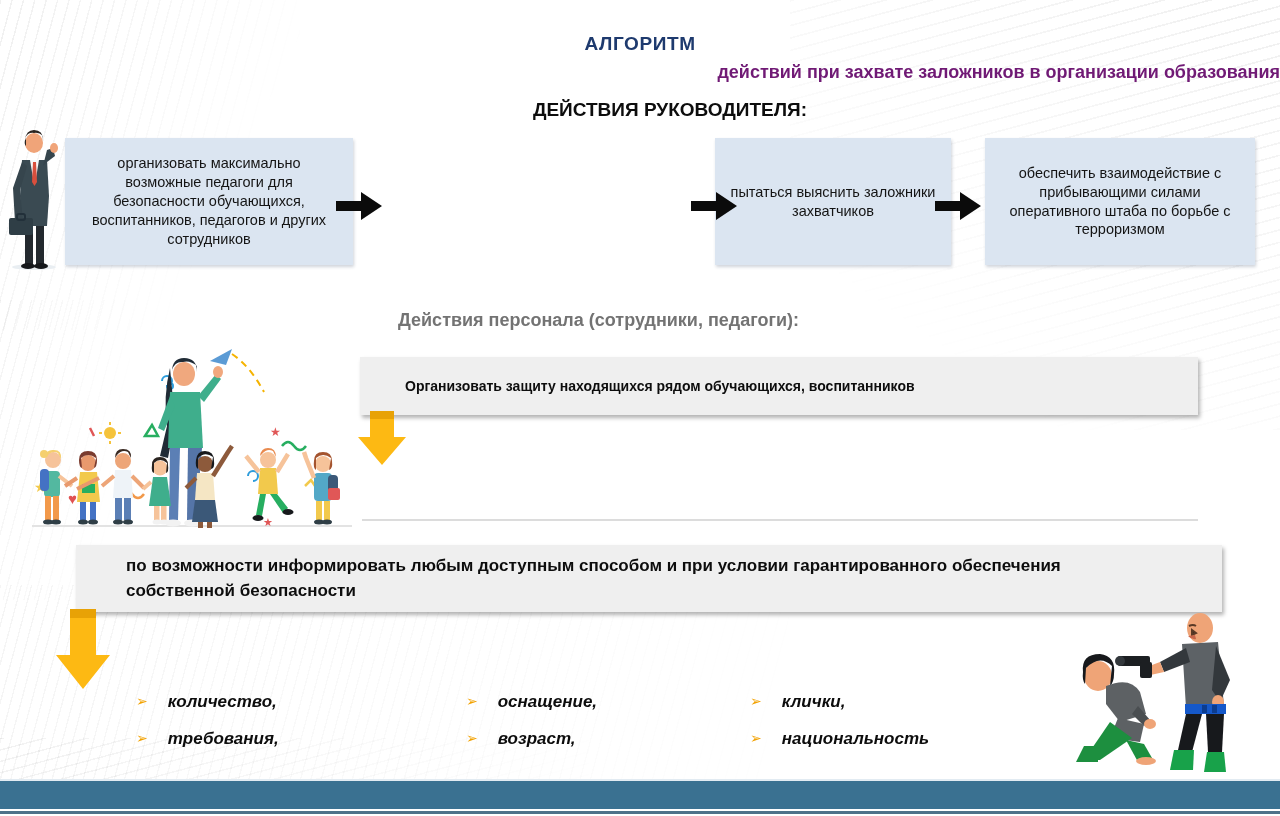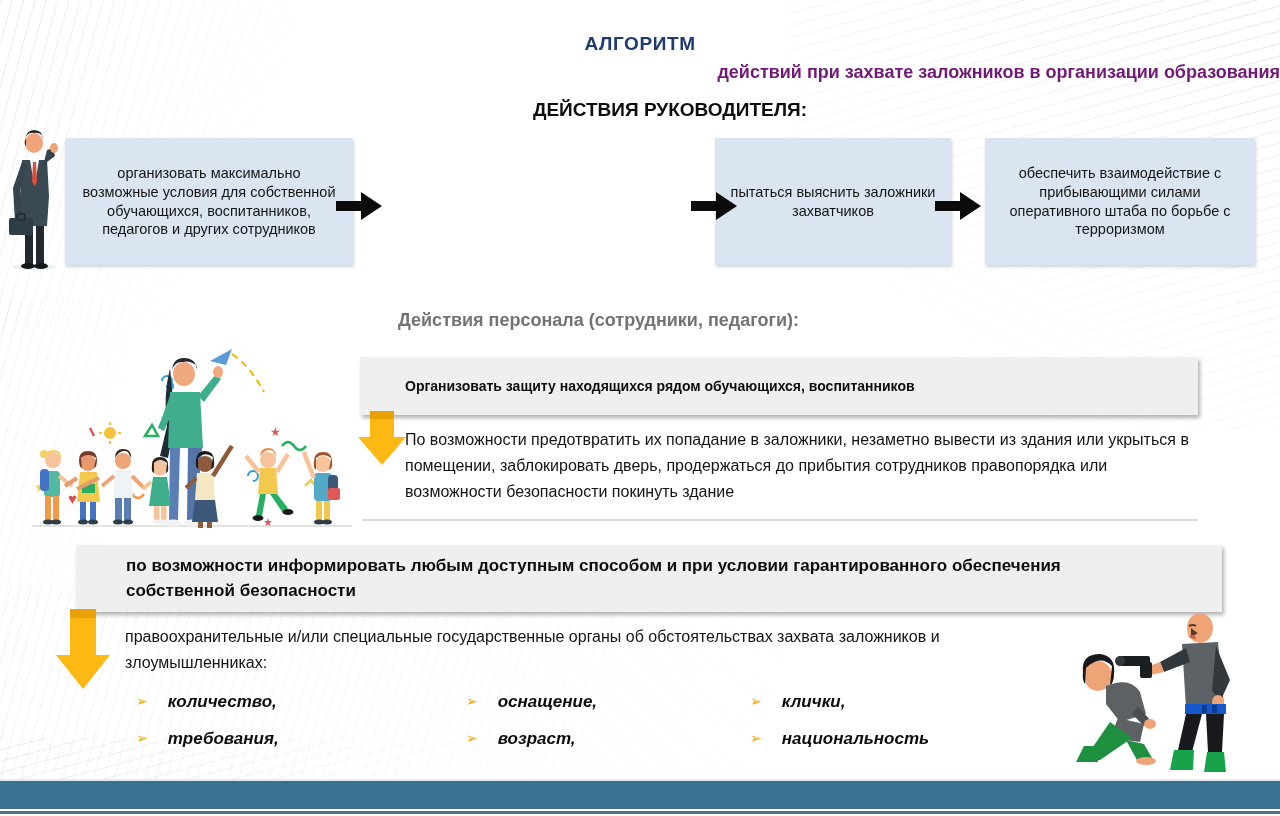--- a/index.html
+++ b/index.html
@@ -115,21 +115,21 @@
       <path d="M44 36 L52 30 L50 22 L44 24 L40 40 Z" fill="#36454d"></path>
       <ellipse cx="51" cy="22" rx="4" ry="5" fill="#f0a479"></ellipse>
       <rect x="6" y="92" width="24" height="17" rx="2" fill="#2f3e46"></rect>
       <rect x="14" y="88" width="8" height="6" rx="2" fill="none" stroke="#22303a" stroke-width="2"></rect>
       <ellipse cx="31" cy="17" rx="9" ry="10" fill="#f0a479"></ellipse>
       <path d="M22 14 Q23 4 31 4 Q40 4 40 14 L40 10 Q36 6 31 7 Q25 6 22 12 Z" fill="#2a2420"></path>
       <path d="M22 14 Q21 18 23 20 L23 13 Z" fill="#2a2420"></path>
     </g>
   </svg>
 
-  <div class="fbox fbox1">организовать максимально возможные условия для собственной обучающихся, воспитанников, педагогов и других сотрудников</div>
+  <div class="fbox fbox1">организовать максимально возможные педагоги для безопасности обучающихся, воспитанников, педагогов и других сотрудников</div>
   <svg class="farrow farrow1" width="46" height="30" viewBox="0 0 46 30">
     <polygon points="0,10 25,10 25,1 46,15 25,29 25,20 0,20" fill="#0b0b0b"></polygon>
   </svg>
   <svg class="farrow farrow2" width="46" height="30" viewBox="0 0 46 30">
     <polygon points="0,10 25,10 25,1 46,15 25,29 25,20 0,20" fill="#0b0b0b"></polygon>
   </svg>
   <div class="fbox fbox3">пытаться выяснить заложники захватчиков</div>
   <svg class="farrow farrow3" width="46" height="30" viewBox="0 0 46 30">
     <polygon points="0,10 25,10 25,1 46,15 25,29 25,20 0,20" fill="#0b0b0b"></polygon>
   </svg>
@@ -242,29 +242,27 @@
         <ellipse cx="307" cy="186" rx="5" ry="2.5" fill="#2f3e46"></ellipse>
       <path d="M294 142 L286 122 M286 122 L284 116" stroke="#f6c39a" stroke-width="4.5"></path>
     </g>
   </svg>
 
   <div class="graybox graybox1">Организовать защиту находящихся рядом обучающихся, воспитанников</div>
   <svg class="yarrow yarrow1" width="48" height="54" viewBox="0 0 48 54">
     <polygon points="12,0 36,0 36,26 48,26 24,54 0,26 12,26" fill="#fdb913"></polygon>
     <polygon points="12,0 36,0 36,8 12,8" fill="#e8a206"></polygon>
   </svg>
-  <div class="layer para1">По возможности предотвратить их попадание в заложники, незаметно вывести из здания или укрыться в помещении, заблокировать дверь, продержаться до прибытия сотрудников правопорядка или возможности безопасности покинуть здание</div>
   <div class="layer divider"></div>
 
   <div class="graybox graybox2">по возможности информировать любым доступным способом и при условии гарантированного обеспечения собственной безопасности</div>
   <svg class="yarrow yarrow2" width="54" height="80" viewBox="0 0 54 80">
     <polygon points="14,0 40,0 40,46 54,46 27,80 0,46 14,46" fill="#fdb913"></polygon>
     <polygon points="14,0 40,0 40,9 14,9" fill="#e8a206"></polygon>
   </svg>
-  <div class="layer para2">правоохранительные и/или специальные государственные органы об обстоятельствах захвата заложников и злоумышленниках:</div>
 
   <div class="bullet-item b-r1c1">
     <span class="glyph">➢</span>
     <span>количество,</span>
   </div>
   <div class="bullet-item b-r2c1">
     <span class="glyph">➢</span>
     <span>требования,</span>
   </div>
   <div class="bullet-item b-r1c2">

